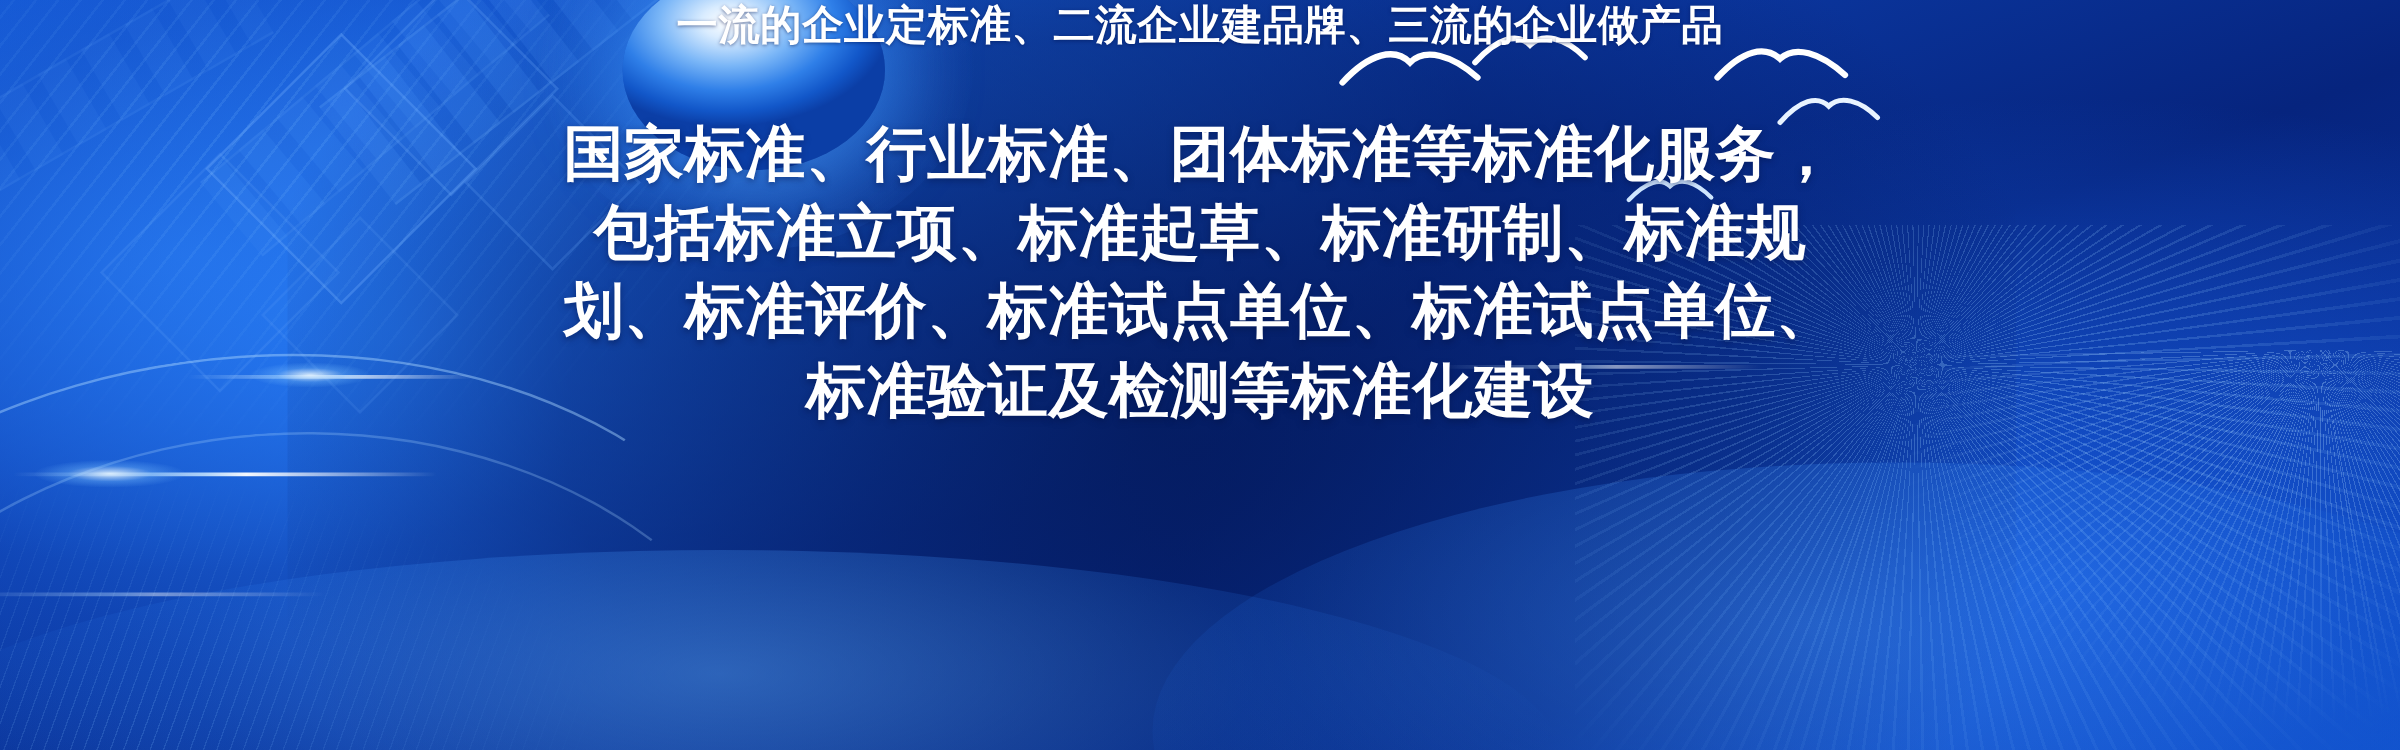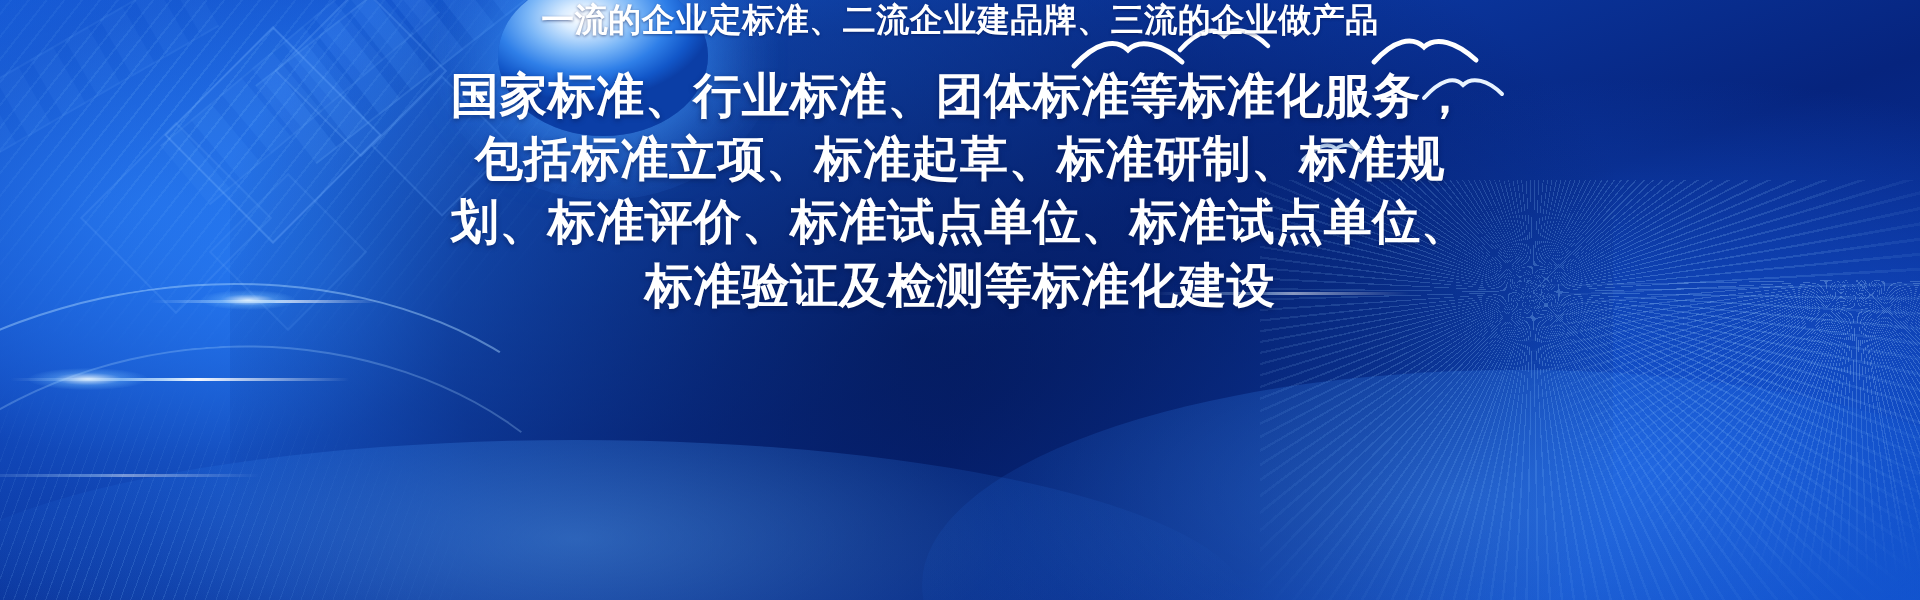--- a/index.html
+++ b/index.html
@@ -207,21 +207,21 @@
   .tagline {
     color: #ffffff;
     font-size: 33px;
     font-weight: 700;
     letter-spacing: 0.5px;
     line-height: 1.2;
     white-space: nowrap;
     text-shadow: 0 1px 3px rgba(0,20,80,0.55);
   }
   .headline {
-    margin-top: 24px;
+    margin-top: 52px;
     width: 1030px;
     text-align: center;
     color: #ffffff;
     font-size: 48px;
     font-weight: 700;
     line-height: 1.32;
     letter-spacing: 0.5px;
     text-shadow: 0 2px 5px rgba(0,18,70,0.5);
   }
 </style>

